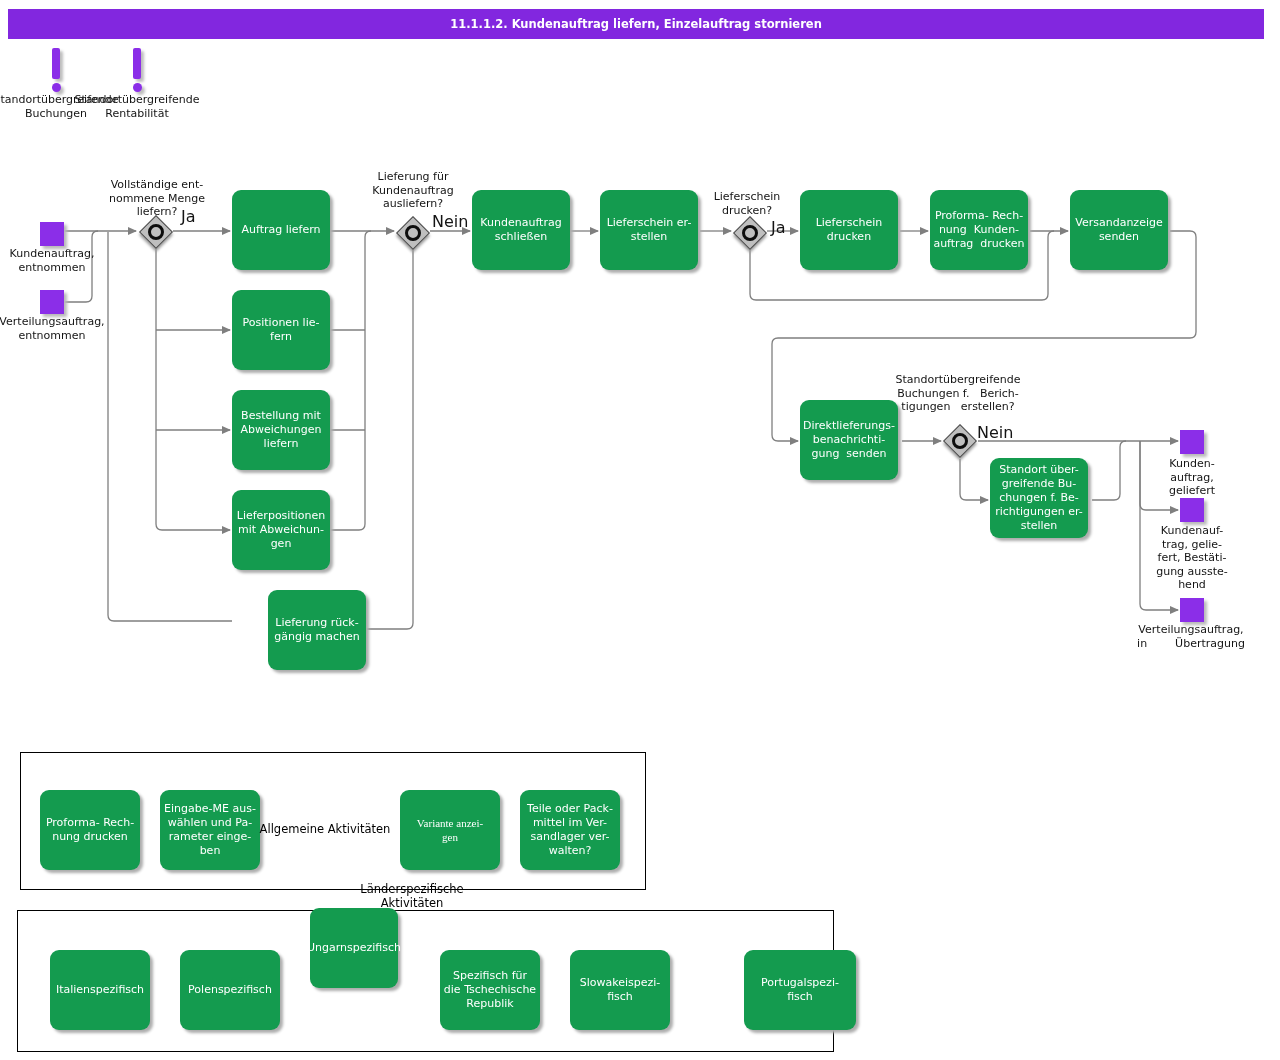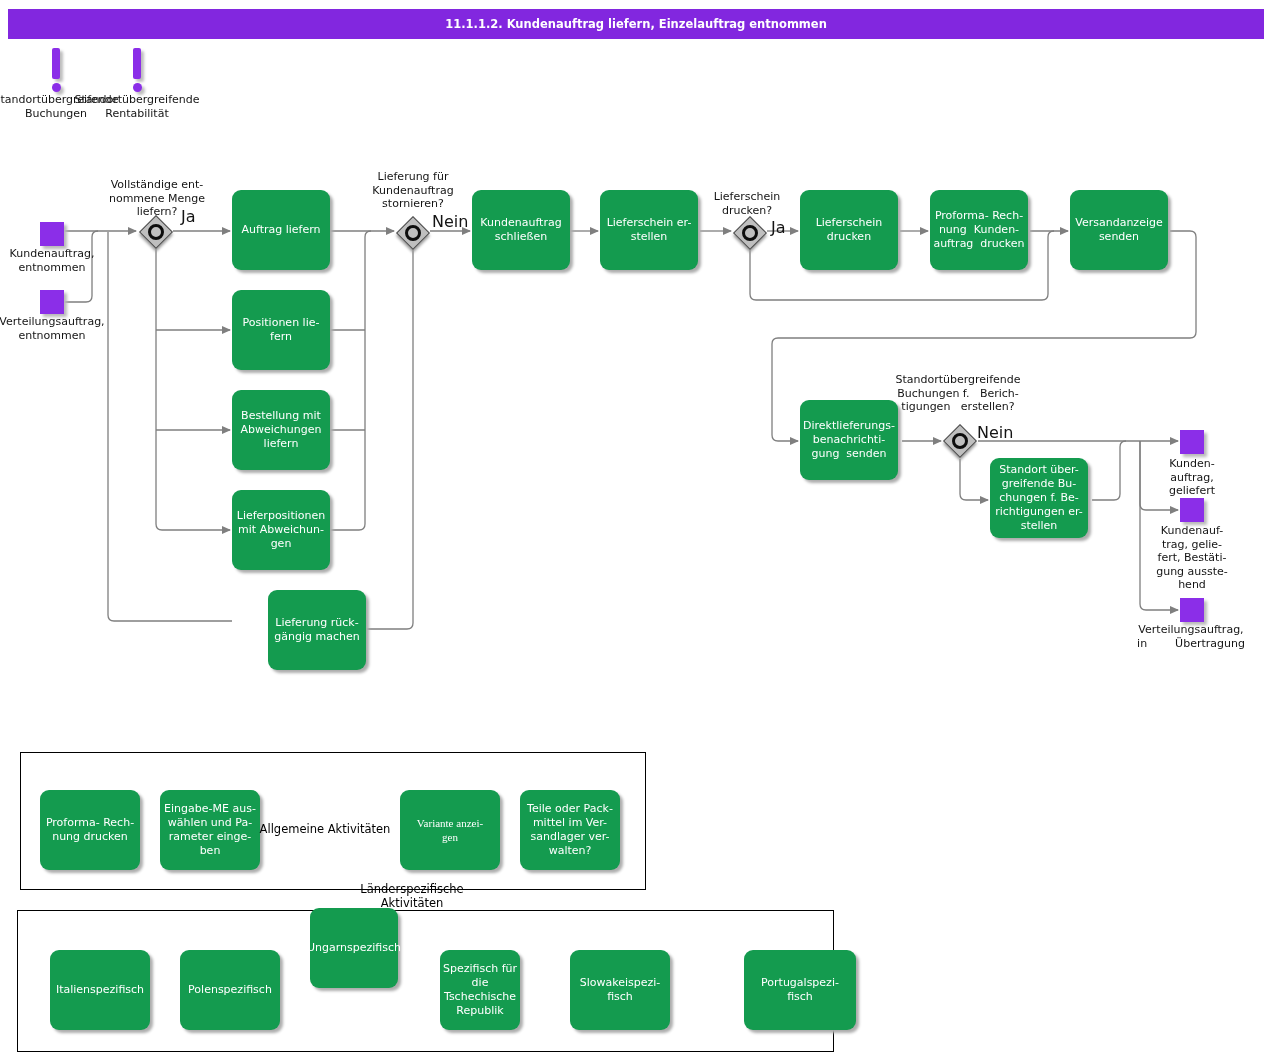--- a/index.html
+++ b/index.html
@@ -53,21 +53,21 @@
 
   .warn-bar{position:absolute;width:8px;height:31px;background:#8B2EE8;border-radius:2px;box-shadow:3px 3px 3px #bdbdbd;z-index:3;}
   .warn-dot{position:absolute;width:9px;height:9px;background:#8B2EE8;border-radius:50%;box-shadow:3px 3px 3px #bdbdbd;z-index:3;}
 </style>
 </head>
 <body>
 
 <div id="canvas">
 
   <div class="titlebar">
-    <span>11.1.1.2. Kundenauftrag liefern, Einzelauftrag entnommen</span>
+    <span>11.1.1.2. Kundenauftrag liefern, Einzelauftrag stornieren</span>
   </div>
 
   <svg id="wires" viewBox="0 0 1280 1060">
     <defs>
       <marker id="arw" markerWidth="9" markerHeight="8" refX="8" refY="4" orient="auto" markerUnits="userSpaceOnUse">
         <path d="M0,0 L9,4 L0,8 Z" fill="#7f7f7f"></path>
       </marker>
     </defs>
     <g fill="none" stroke="#7f7f7f" stroke-width="1.3">
       <path d="M64 231 H136" marker-end="url(#arw)"></path>
@@ -133,21 +133,21 @@
 Abweichungen
 liefern</div>
   <div class="act" style="left:232px;top:490px;">Lieferpositionen
 mit Abweichun-
 gen</div>
   <div class="act" style="left:232px;top:590px;margin-left:36px;">Lieferung rück-
 gängig machen</div>
 
   <div class="lbl" style="left:343px;top:170px;width:140px;">Lieferung für
 Kundenauftrag
-stornieren?</div>
+ausliefern?</div>
   <div class="gw" style="left:396px;top:216px;">
     <div class="diamond"></div>
     <div class="ring"></div>
   </div>
   <div class="ans" style="left:432px;top:212px;">Nein</div>
 
   <div class="act" style="left:472px;top:190px;">Kundenauftrag
 schließen</div>
   <div class="act" style="left:600px;top:190px;">Lieferschein er-
 stellen</div>
@@ -217,21 +217,21 @@
 mittel im Ver-
 sandlager ver-
 walten?</div>
 
   <div class="group-label" style="left:332px;top:883px;width:160px;">Länderspezifische
 Aktivitäten</div>
   <div class="group" style="left:17px;top:910px;width:815px;height:140px;"></div>
   <div class="act" style="left:50px;top:950px;width:100px;">Italienspezifisch</div>
   <div class="act" style="left:180px;top:950px;width:100px;">Polenspezifisch</div>
   <div class="act" style="left:310px;top:908px;width:88px;">Ungarnspezifisch</div>
-  <div class="act" style="left:440px;top:950px;width:80px;">Spezifisch für
+  <div class="act" style="left:440px;top:950px;width:100px;">Spezifisch für
 die Tschechische
 Republik</div>
   <div class="act" style="left:570px;top:950px;width:100px;">Slowakeispezi-
 fisch</div>
   <div class="act" style="left:700px;top:950px;width:112px;margin-left:44px;">Portugalspezi-
 fisch</div>
 
 </div>
 
 </body></html>

